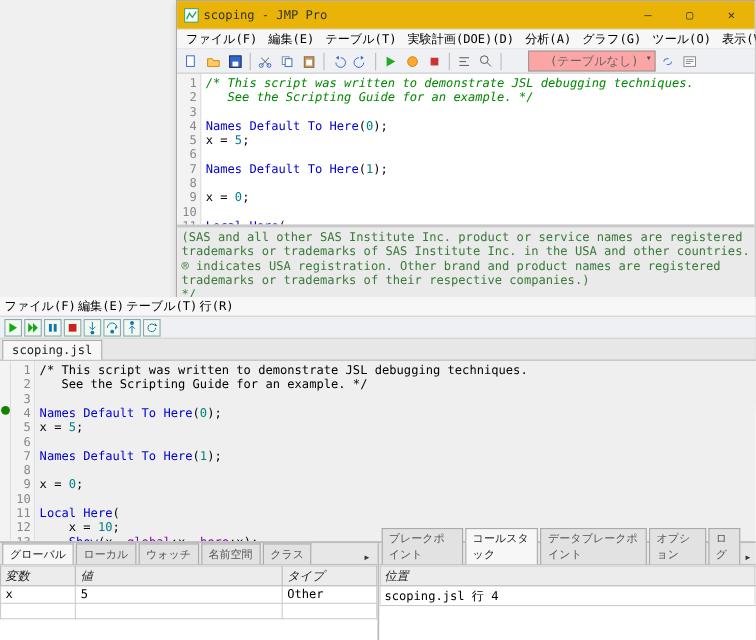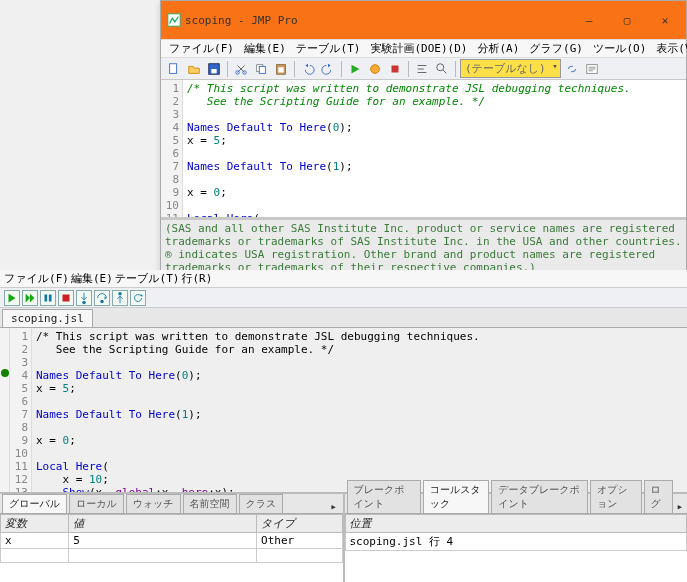--- a/index.html
+++ b/index.html
@@ -1,32 +1,32 @@
 <!DOCTYPE html>
 <html><head>
 <meta charset="utf-8">
 <style>
 * { margin: 0; padding: 0; box-sizing: border-box; font-family: "MS Gothic", "Osaka-Mono", monospace; font-size: 11px; }
 body { background: #f0f0f0; width: 687px; height: 582px; position: relative; overflow: hidden; }
 
 .main-window { position: absolute; left: 160px; top: 0; width: 527px; height: 370px; background: #fff; border: 1px solid #aaa; box-shadow: 0 2px 6px rgba(0,0,0,0.15); display: flex; flex-direction: column; }
-.titlebar { height: 39px; display: flex; align-items: center; padding: 0 6px; background: #f97316; border-bottom: 1px solid #ddd; }
+.titlebar { height: 26px; display: flex; align-items: center; padding: 0 6px; background: #eab308; border-bottom: 1px solid #ddd; }
 .titlebar .icon { width: 14px; height: 14px; margin-right: 4px; }
 .titlebar .title { flex: 1; color: #333; }
 .titlebar .winbtns { display: flex; gap: 8px; }
 .titlebar .winbtn { width: 30px; height: 18px; display: flex; align-items: center; justify-content: center; color: #333; cursor: default; }
 
 .menubar { height: 18px; display: flex; align-items: center; padding: 0 4px; background: #f7f7f7; border-bottom: 1px solid #ddd; gap: 2px; }
 .menubar .menuitem { padding: 1px 4px; color: #000; cursor: default; white-space: nowrap; }
 
 .toolbar { height: 22px; display: flex; align-items: center; padding: 0 4px; background: #eef0f3; border-bottom: 1px solid #c8c8c8; gap: 2px; }
 .toolbar .tbtn { width: 18px; height: 18px; display: flex; align-items: center; justify-content: center; border: 1px solid transparent; background: #fff0; cursor: default; }
 .toolbar .tbtn svg { width: 14px; height: 14px; }
 .toolbar .sep { width: 1px; height: 16px; background: #bbb; margin: 0 2px; }
-.toolbar .dropdown { border: 1px solid #999; background: #fde047; padding: 1px 14px 1px 4px; color: #666; position: relative; }
+.toolbar .dropdown { border: 1px solid #999; background: #fca5a5; padding: 1px 14px 1px 19px; color: #666; position: relative; margin-left: 20px; }
 .toolbar .dropdown::after { content: "▾"; position: absolute; right: 2px; top: 1px; font-size: 9px; color: #555; }
 
 .editor-split { flex: 1; display: flex; flex-direction: column; overflow: hidden; }
 .editor-pane { background: #fff; overflow: hidden; display: flex; }
 .editor-pane.top { flex: 0 0 140px; border-bottom: 3px solid #c8c8c8; }
 .editor-pane.bottom { flex: 1; background: #eaeaea; display: block; padding: 2px 4px; overflow: hidden; }
 
 .gutter { width: 22px; background: #f3f3f3; border-right: 1px solid #ddd; text-align: right; padding: 2px 3px 0 0; color: #888; line-height: 13px; }
 .code { flex: 1; padding: 2px 4px; line-height: 13px; white-space: pre; overflow: hidden; }
 

